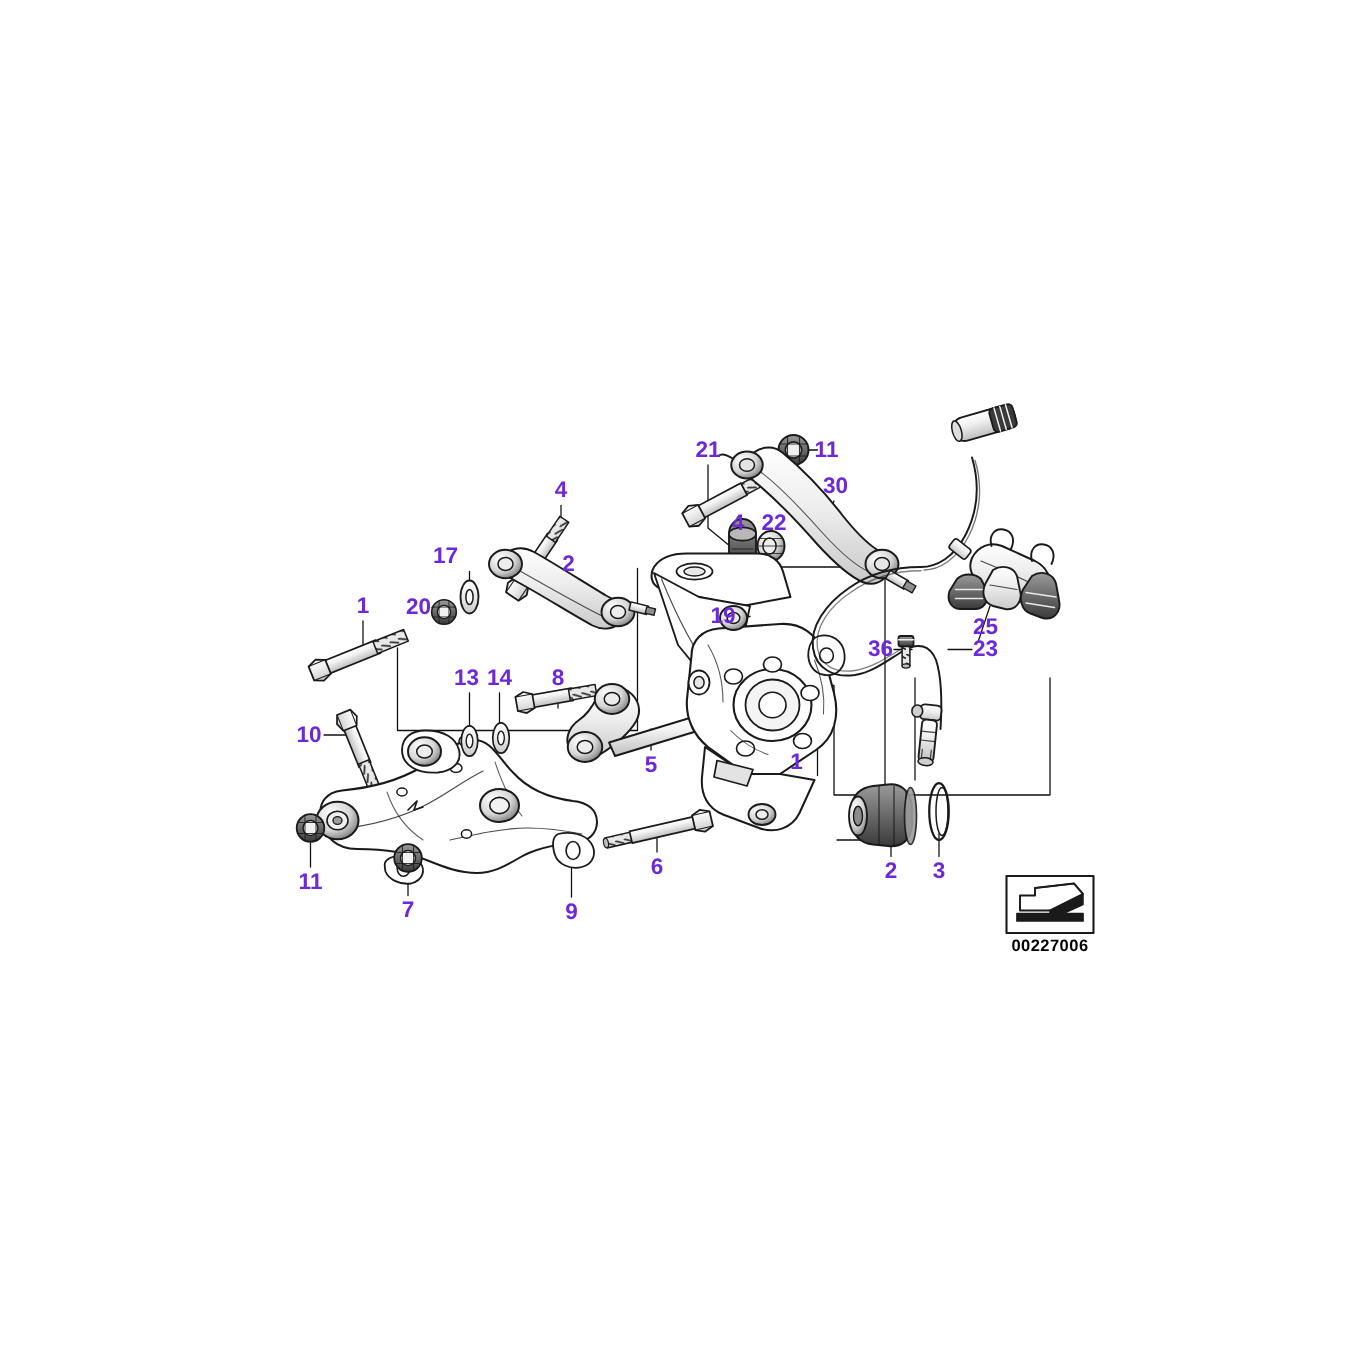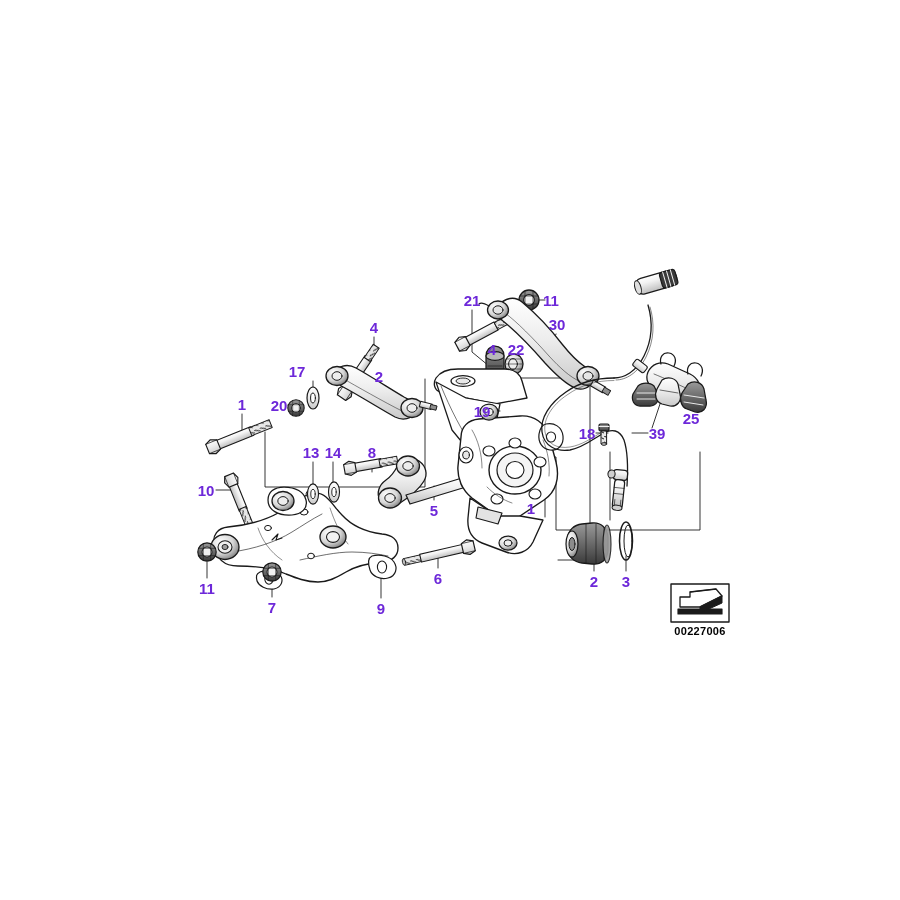--- a/index.html
+++ b/index.html
@@ -486,20 +486,20 @@
   <div class="lbl" style="left:311px;top:452px;">13</div>
   <div class="lbl" style="left:333px;top:452px;">14</div>
   <div class="lbl" style="left:379px;top:376px;">2</div>
   <div class="lbl" style="left:374px;top:327px;">4</div>
   <div class="lbl" style="left:297px;top:371px;">17</div>
   <div class="lbl" style="left:279px;top:405px;">20</div>
   <div class="lbl" style="left:482px;top:411px;">19</div>
   <div class="lbl" style="left:557px;top:324px;">30</div>
   <div class="lbl" style="left:472px;top:300px;">21</div>
   <div class="lbl" style="left:516px;top:349px;">22</div>
-  <div class="lbl" style="left:657px;top:433px;">39</div>
-  <div class="lbl" style="left:587px;top:433px;">18</div>
-  <div class="lbl" style="left:691px;top:418px;">25</div>
+  <div class="lbl" style="left:657px;top:433px;">23</div>
+  <div class="lbl" style="left:587px;top:433px;">36</div>
+  <div class="lbl" style="left:657px;top:418px;">25</div>
   <div class="lbl" style="left:551px;top:300px;">11</div>
 
   <div id="diagid" style="left:700px;top:631px;">00227006</div>
 
 </div>
 
 </body></html>

